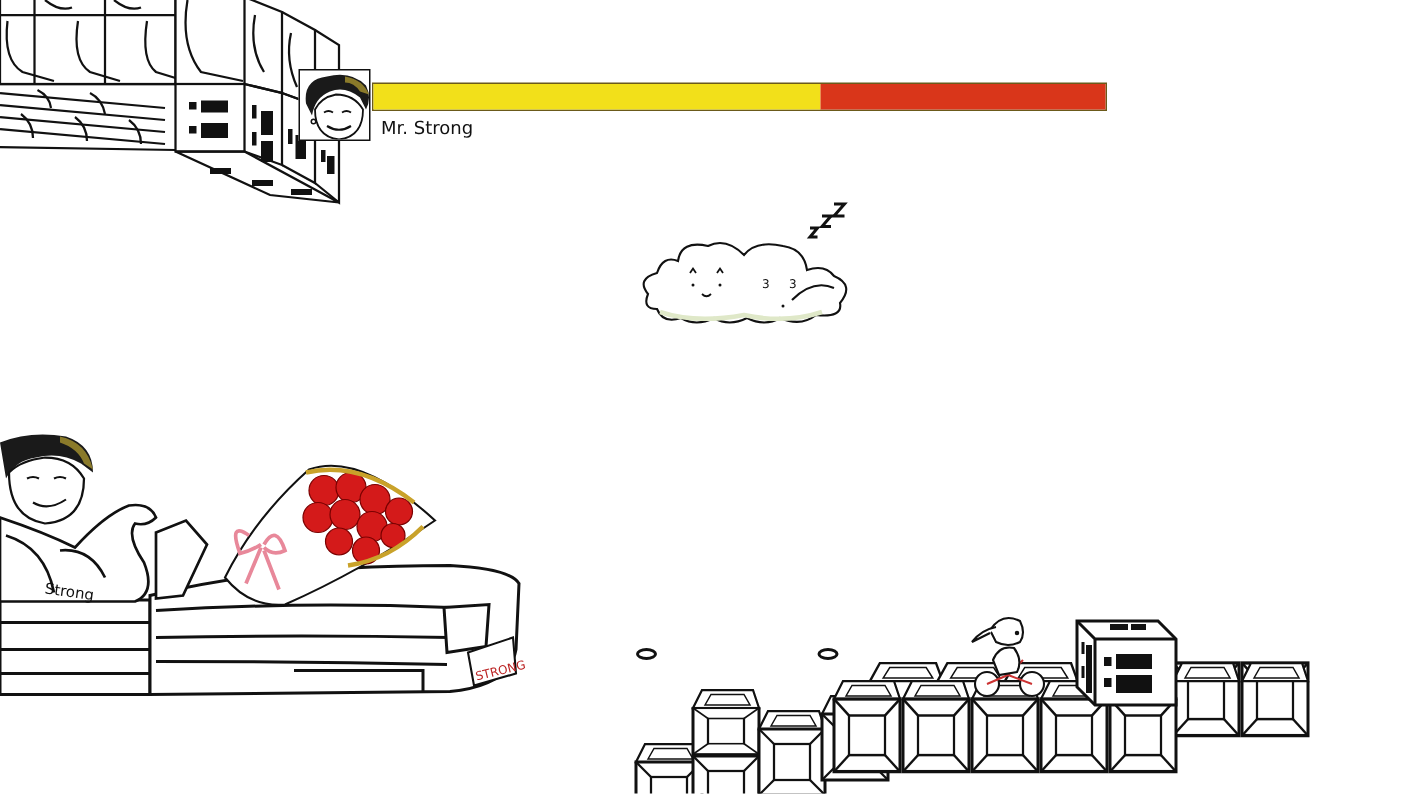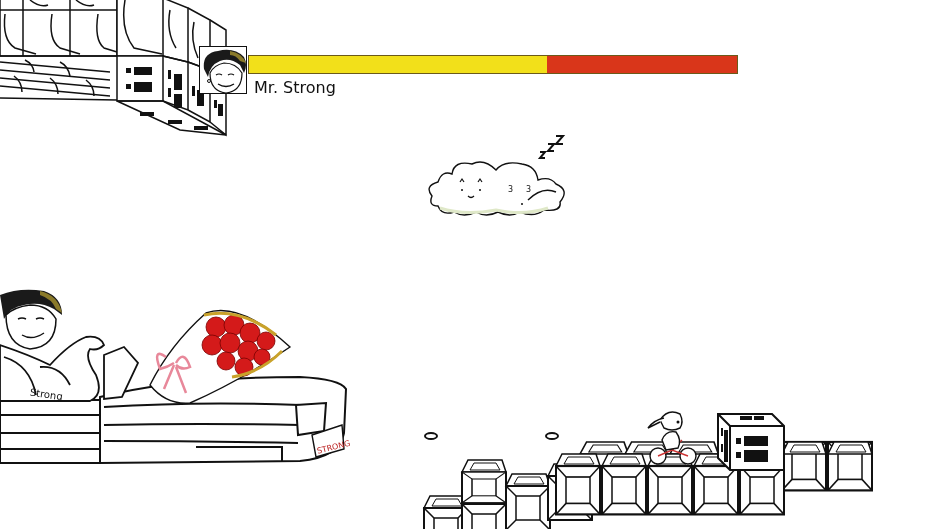--- a/index.html
+++ b/index.html
@@ -1,20 +1,20 @@
 <!DOCTYPE html>
 <html><head>
 <meta charset="utf-8">
 <style>
   html,body{margin:0;padding:0;background:#fff;}
   body{width:940px;height:529px;position:relative;overflow:hidden;font-family:"DejaVu Sans",sans-serif;}
   .abs{position:absolute;}
   .hud-bar{position:absolute;left:248px;top:55px;width:490px;height:19px;border:1px solid #6b5a1a;box-sizing:border-box;display:flex;}
   .hud-fill{height:100%;}
-  .hud-name{position:absolute;left:254px;top:78px;font-size:16px;color:#111;font-family:"DejaVu Sans",sans-serif;}
+  .hud-name{position:absolute;left:254px;top:78px;font-size:12px;color:#111;font-family:"DejaVu Sans",sans-serif;}
   .portrait{position:absolute;left:199px;top:46px;width:48px;height:48px;border:1.5px solid #111;background:#fff;box-sizing:border-box;overflow:hidden;}
   svg{display:block;}
 </style>
 </head>
 <body>
 
 <div class="abs" style="left:0;top:0;width:240px;height:140px;">
   <svg width="240" height="140" viewBox="0 0 240 140">
     <g stroke="#111" stroke-width="1.5" fill="none">
 

